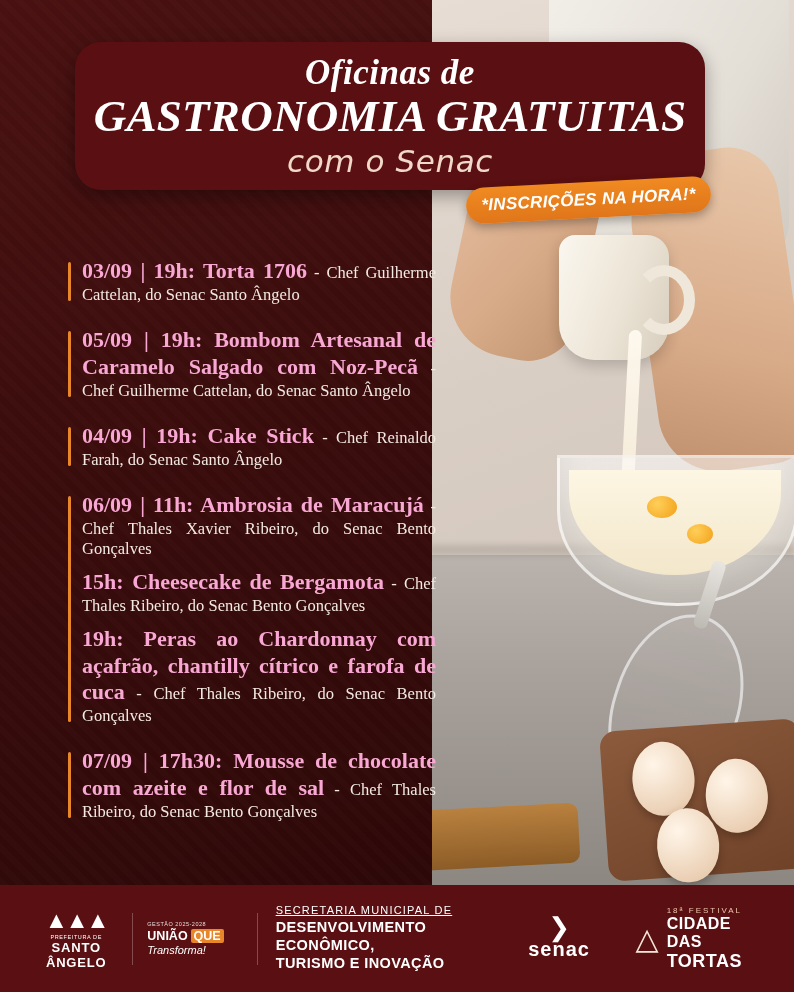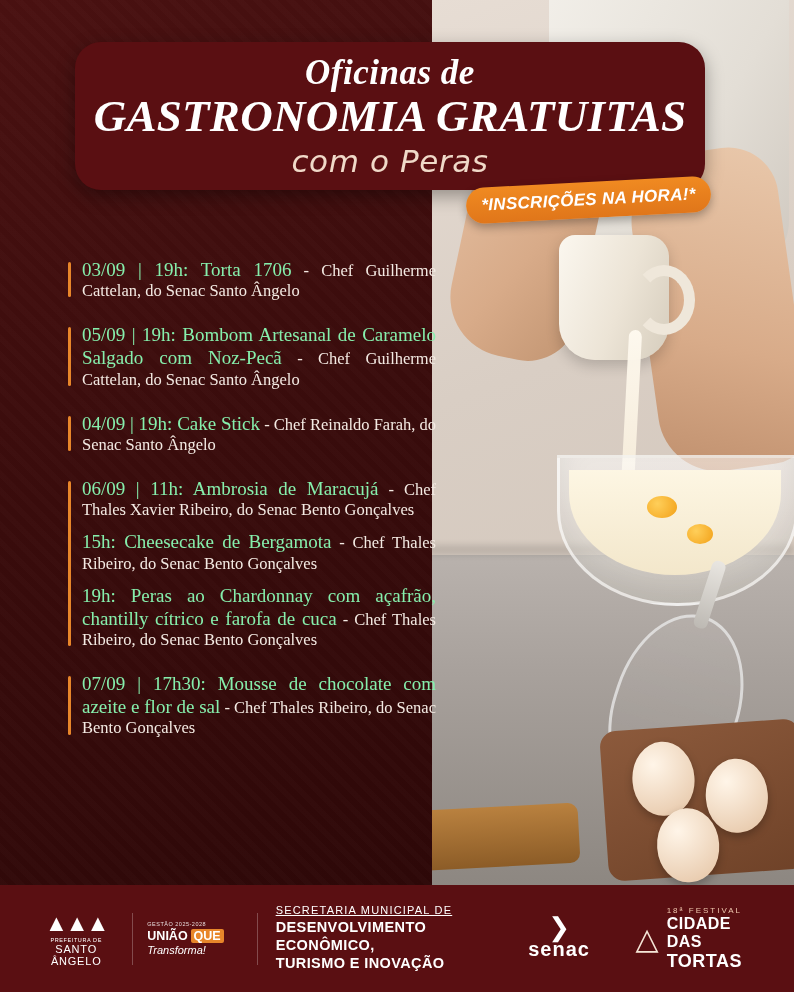--- a/index.html
+++ b/index.html
@@ -287,23 +287,23 @@
   .entry:last-child { margin-bottom: 0; }
   .entry p {
     margin: 0;
     color: #f4eae3;
     font-family: "Liberation Serif", serif;
     font-size: 16.5px;
     line-height: 1.22;
     text-align: justify;
   }
   .entry .hl {
-    font-weight: normal;
-    font-size: 19px;
-    color: #86efac;
+    font-weight: bold;
+    font-size: 22px;
+    color: #f9a8d4;
   }
 
   
   .footer {
     position: absolute;
     left: 0;
     bottom: 0;
     width: 794px;
     height: 107px;
     background: #5a0f12;
@@ -323,21 +323,21 @@
     font-family: "Liberation Sans", sans-serif;
     width: 92px;
   }
   .logo-santo .arch {
     display: block;
     font-size: 23px;
     line-height: 24px;
     letter-spacing: -2px;
   }
   .logo-santo .t1 { display: block; font-size: 5.5px; letter-spacing: .6px; margin-top: 2px; }
-  .logo-santo .t2 { display: block; font-size: 11px; font-weight: normal; letter-spacing: .8px; }
+  .logo-santo .t2 { display: block; font-size: 13px; font-weight: bold; letter-spacing: .8px; }
 
   .logo-uniao { text-align: left; width: 104px; color: #fff; font-family: "Liberation Sans", sans-serif; }
   .logo-uniao .top { font-size: 5.5px; letter-spacing: .5px; opacity: .85; }
   .logo-uniao .mid { margin-top: 2px; font-size: 12.5px; font-weight: bold; }
   .logo-uniao .mid .que {
     background: #e8862a;
     color: #fff;
     padding: 0 3px;
     border-radius: 2px;
     margin-left: 3px;
@@ -415,21 +415,21 @@
       <div class="egg e2"></div>
       <div class="egg e3"></div>
     </div>
   </div>
 
   <div class="left-panel"></div>
 
   <div class="title-banner">
     <div class="title-line1">Oficinas de</div>
     <div class="title-line2">GASTRONOMIA GRATUITAS</div>
-    <div class="title-line3">com o Peras</div>
+    <div class="title-line3">com o Senac</div>
   </div>
 
   <div class="badge">
     <span>*INSCRIÇÕES NA HORA!*</span>
   </div>
 
   <div class="schedule">
 
     <div class="group">
       <div class="entry">

